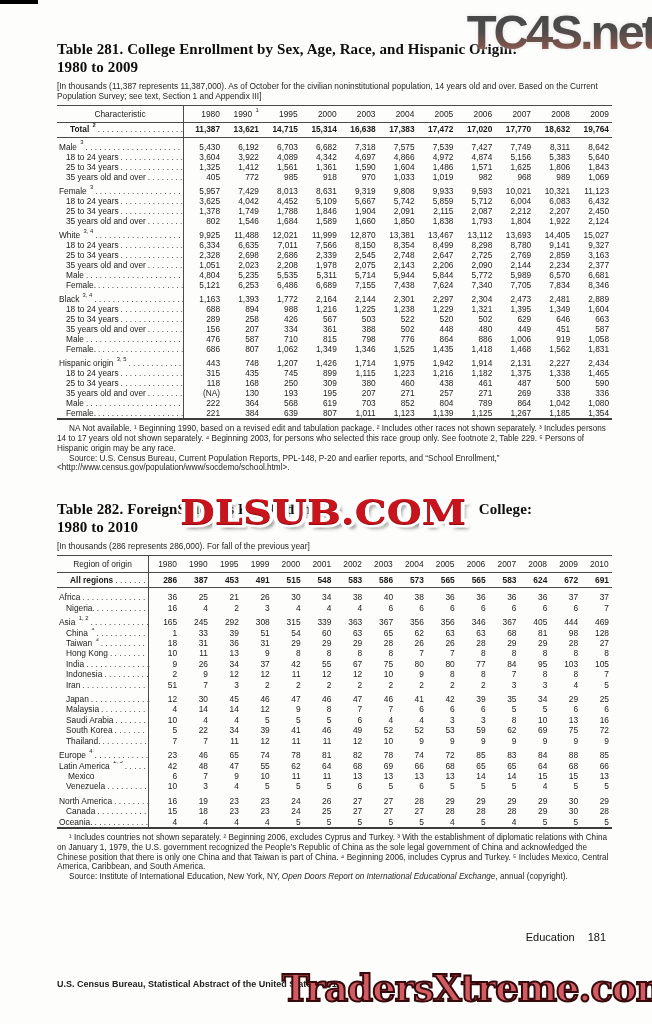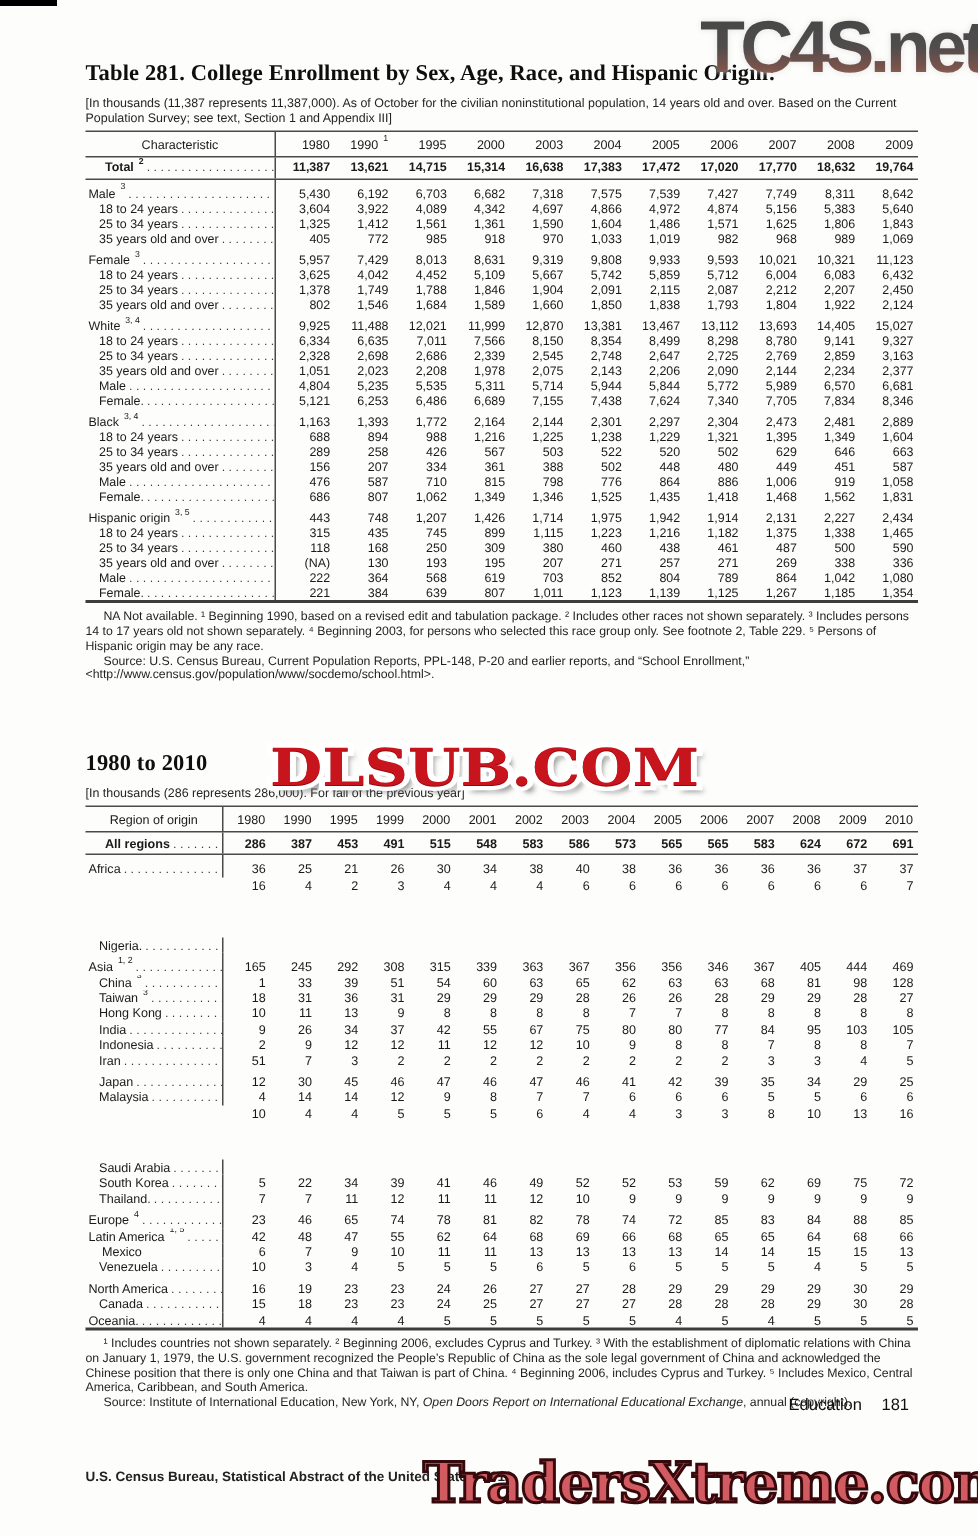--- a/index.html
+++ b/index.html
@@ -77,20 +77,21 @@
 </style>
 </head>
 <body>
 
 <div class="page">
 
   <div class="artifact"></div>
 
   <div class="sec" id="sec281">
     <div class="t-title">Table 281. College Enrollment by Sex, Age, Race, and Hispanic Origin:</div>
+    <div class="t-title">1980 to 2009</div>
     <div class="t-note">[In thousands (11,387 represents 11,387,000). As of October for the civilian noninstitutional population, 14 years old and over. Based on the Current Population Survey; see text, Section 1 and Appendix III]</div>
     <div class="tbl tbl281" id="t281">
         <div class="thead">
           <div class="lab">Characteristic</div>
           <div class="cells">
             <div class="cell">1980</div>
             <div class="cell">1990 <sup>1</sup></div>
             <div class="cell">1995</div>
             <div class="cell">2000</div>
             <div class="cell">2003</div>
@@ -616,20 +617,25 @@
           </div>
         </div>
       </div>
     <div class="fnote">
       <p>NA Not available. ¹ Beginning 1990, based on a revised edit and tabulation package. ² Includes other races not shown separately. ³ Includes persons 14 to 17 years old not shown separately. ⁴ Beginning 2003, for persons who selected this race group only. See footnote 2, Table 229. ⁵ Persons of Hispanic origin may be any race.</p>
       <p>Source: U.S. Census Bureau, Current Population Reports, PPL-148, P-20 and earlier reports, and “School Enrollment,” &lt;http://www.census.gov/population/www/socdemo/school.html&gt;.</p>
     </div>
   </div>
 
   <div class="sec" id="sec282">
+    <div class="t-title title-flex">
+      <span>Table 282. Foreign </span>
+      <span class="mid">Students Enrolled in </span>
+      <span class="suffix">College:</span>
+    </div>
     <div class="t-title">1980 to 2010</div>
     <div class="t-note">[In thousands (286 represents 286,000). For fall of the previous year]</div>
     <div class="tbl tbl282" id="t282">
         <div class="thead">
           <div class="lab">Region of origin</div>
           <div class="cells">
             <div class="cell">1980</div>
             <div class="cell">1990</div>
             <div class="cell">1995</div>
             <div class="cell">1999</div>
@@ -686,21 +692,21 @@
             <div class="cell">38</div>
             <div class="cell">36</div>
             <div class="cell">36</div>
             <div class="cell">36</div>
             <div class="cell">36</div>
             <div class="cell">37</div>
             <div class="cell">37</div>
           </div>
         </div>
         <div class="trow">
-          <div class="lab" style="padding-left: 9px; margin-top: 40px;">
+          <div class="lab" style="padding-left: 9px;">
             <span class="lbl">Nigeria.</span>
             <span class="dots">. . . . . . . . . . . . . . . . . . . . . . . . . . . . . . . . . . . . . . . . . . . . . . . . . . . . . . . . . . . . . . . . . . . . . . . . . . . . . . . . </span>
           </div>
           <div class="cells">
             <div class="cell">16</div>
             <div class="cell">4</div>
             <div class="cell">2</div>
             <div class="cell">3</div>
             <div class="cell">4</div>
             <div class="cell">4</div>
@@ -916,21 +922,21 @@
             <div class="cell">6</div>
             <div class="cell">6</div>
             <div class="cell">6</div>
             <div class="cell">5</div>
             <div class="cell">5</div>
             <div class="cell">6</div>
             <div class="cell">6</div>
           </div>
         </div>
         <div class="trow">
-          <div class="lab" style="padding-left: 9px; margin-top: 36px;">
+          <div class="lab" style="padding-left: 9px;">
             <span class="lbl">Saudi Arabia</span>
             <span class="dots">. . . . . . . . . . . . . . . . . . . . . . . . . . . . . . . . . . . . . . . . . . . . . . . . . . . . . . . . . . . . . . . . . . . . . . . . . . . . . . . . </span>
           </div>
           <div class="cells">
             <div class="cell">10</div>
             <div class="cell">4</div>
             <div class="cell">4</div>
             <div class="cell">5</div>
             <div class="cell">5</div>
             <div class="cell">5</div>

